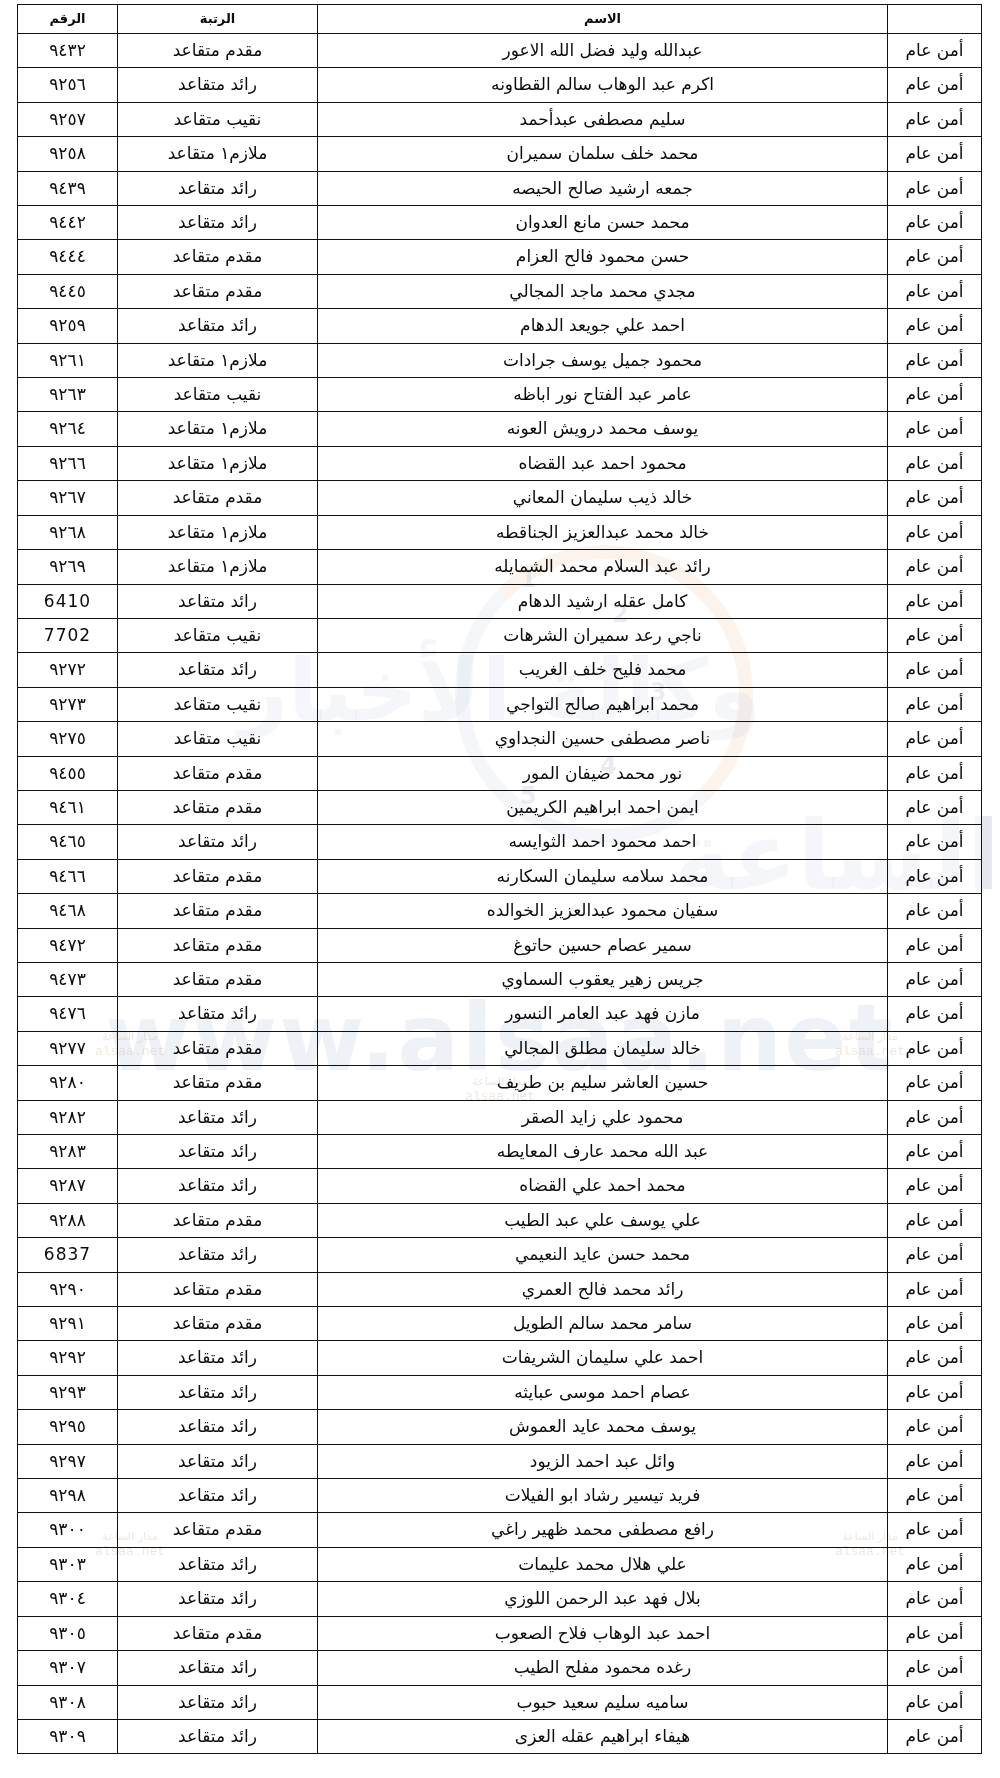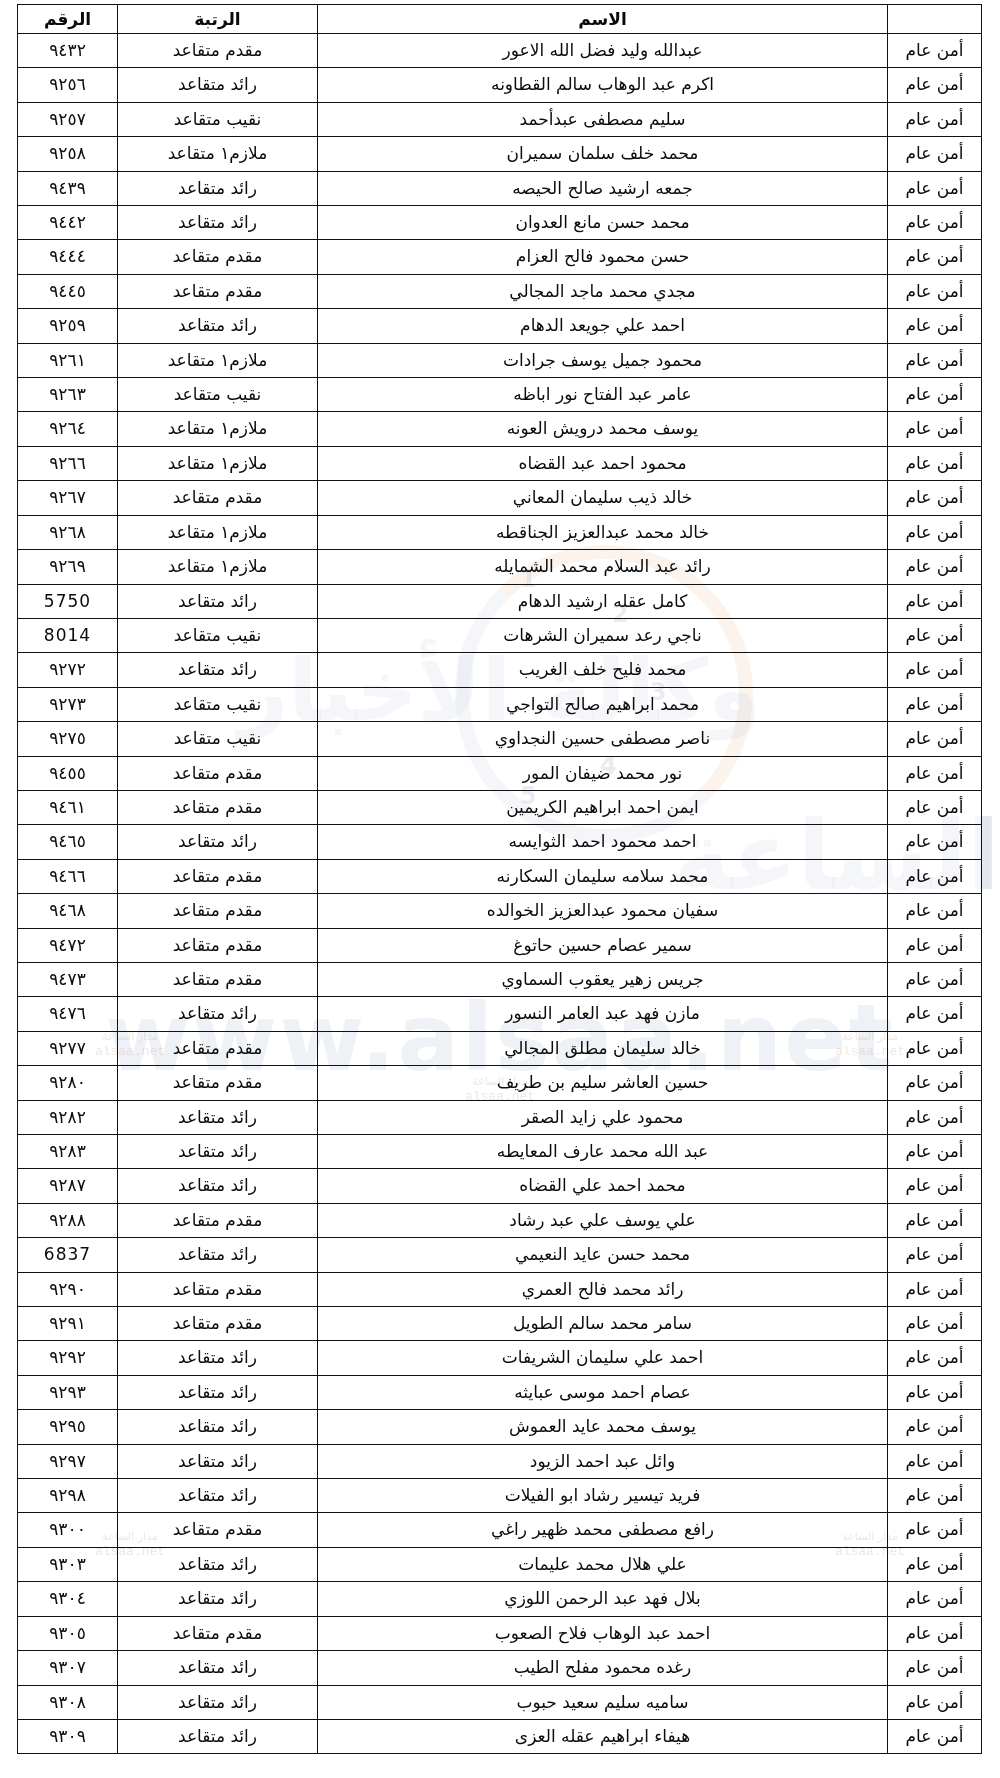--- a/index.html
+++ b/index.html
@@ -99,21 +99,21 @@
     text-align: center;
     padding: 0;
     height: 33.4px;
     line-height: 33.4px;
     white-space: nowrap;
     overflow: hidden;
     background: rgba(255,255,255,0.62);
   }
   table.roster th {
     font-weight: bold;
-    font-size: 17px;
+    font-size: 13px;
     height: 28px;
     line-height: 28px;
     background: rgba(255,255,255,0.75);
   }
   col.c-num   { width: 100px; }
   col.c-rank  { width: 200px; }
   col.c-name  { width: 570px; }
   col.c-dept  { width: 94px; }
 
   td.name { font-weight: normal; font-size: 17.5px; }
@@ -268,27 +268,27 @@
         <tr>
           <td class="dept">أمن عام</td>
           <td class="name">رائد عبد السلام محمد الشمايله</td>
           <td class="rank">ملازم١ متقاعد</td>
           <td class="num">٩٢٦٩</td>
         </tr>
         <tr>
           <td class="dept">أمن عام</td>
           <td class="name">كامل عقله ارشيد الدهام</td>
           <td class="rank">رائد متقاعد</td>
-          <td class="num">5750</td>
+          <td class="num">6410</td>
         </tr>
         <tr>
           <td class="dept">أمن عام</td>
           <td class="name">ناجي رعد سميران الشرهات</td>
           <td class="rank">نقيب متقاعد</td>
-          <td class="num">8014</td>
+          <td class="num">7702</td>
         </tr>
         <tr>
           <td class="dept">أمن عام</td>
           <td class="name">محمد فليح خلف الغريب</td>
           <td class="rank">رائد متقاعد</td>
           <td class="num">٩٢٧٢</td>
         </tr>
         <tr>
           <td class="dept">أمن عام</td>
           <td class="name">محمد ابراهيم صالح التواجي</td>
@@ -374,21 +374,21 @@
           <td class="num">٩٢٨٣</td>
         </tr>
         <tr>
           <td class="dept">أمن عام</td>
           <td class="name">محمد احمد علي القضاه</td>
           <td class="rank">رائد متقاعد</td>
           <td class="num">٩٢٨٧</td>
         </tr>
         <tr>
           <td class="dept">أمن عام</td>
-          <td class="name">علي يوسف علي عبد رشاد</td>
+          <td class="name">علي يوسف علي عبد الطيب</td>
           <td class="rank">مقدم متقاعد</td>
           <td class="num">٩٢٨٨</td>
         </tr>
         <tr>
           <td class="dept">أمن عام</td>
           <td class="name">محمد حسن عايد النعيمي</td>
           <td class="rank">رائد متقاعد</td>
           <td class="num">6837</td>
         </tr>
         <tr>

